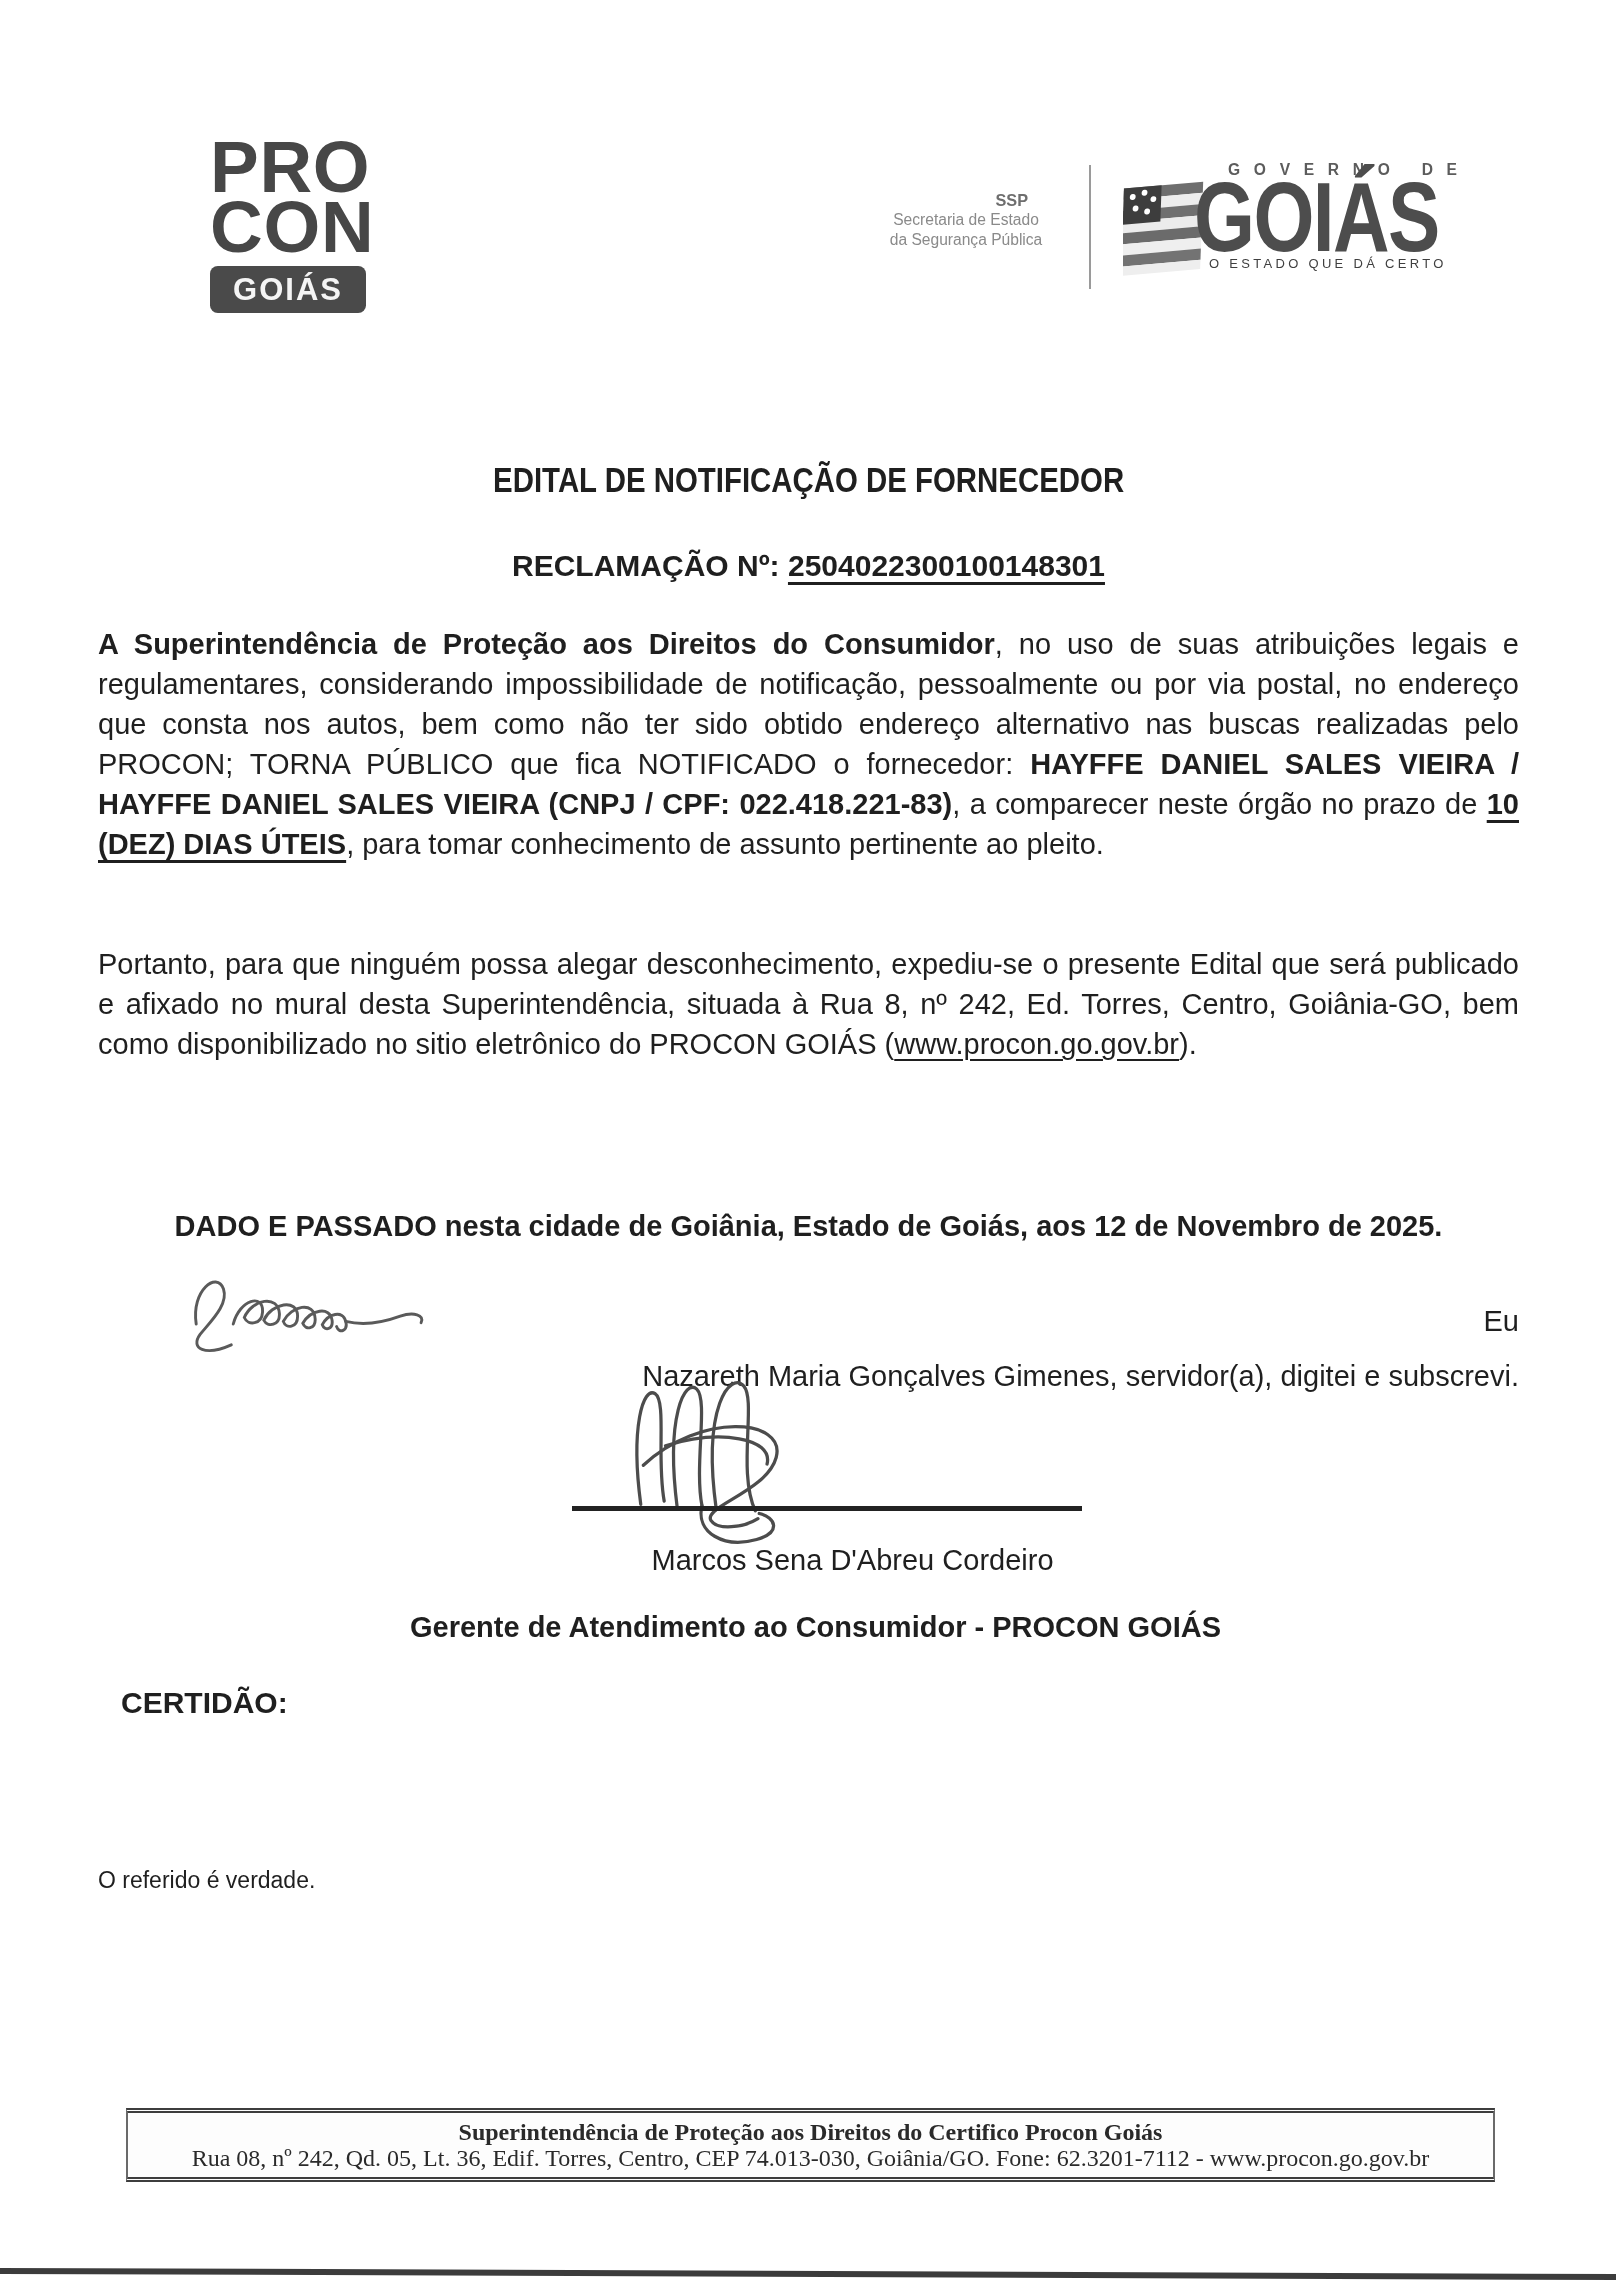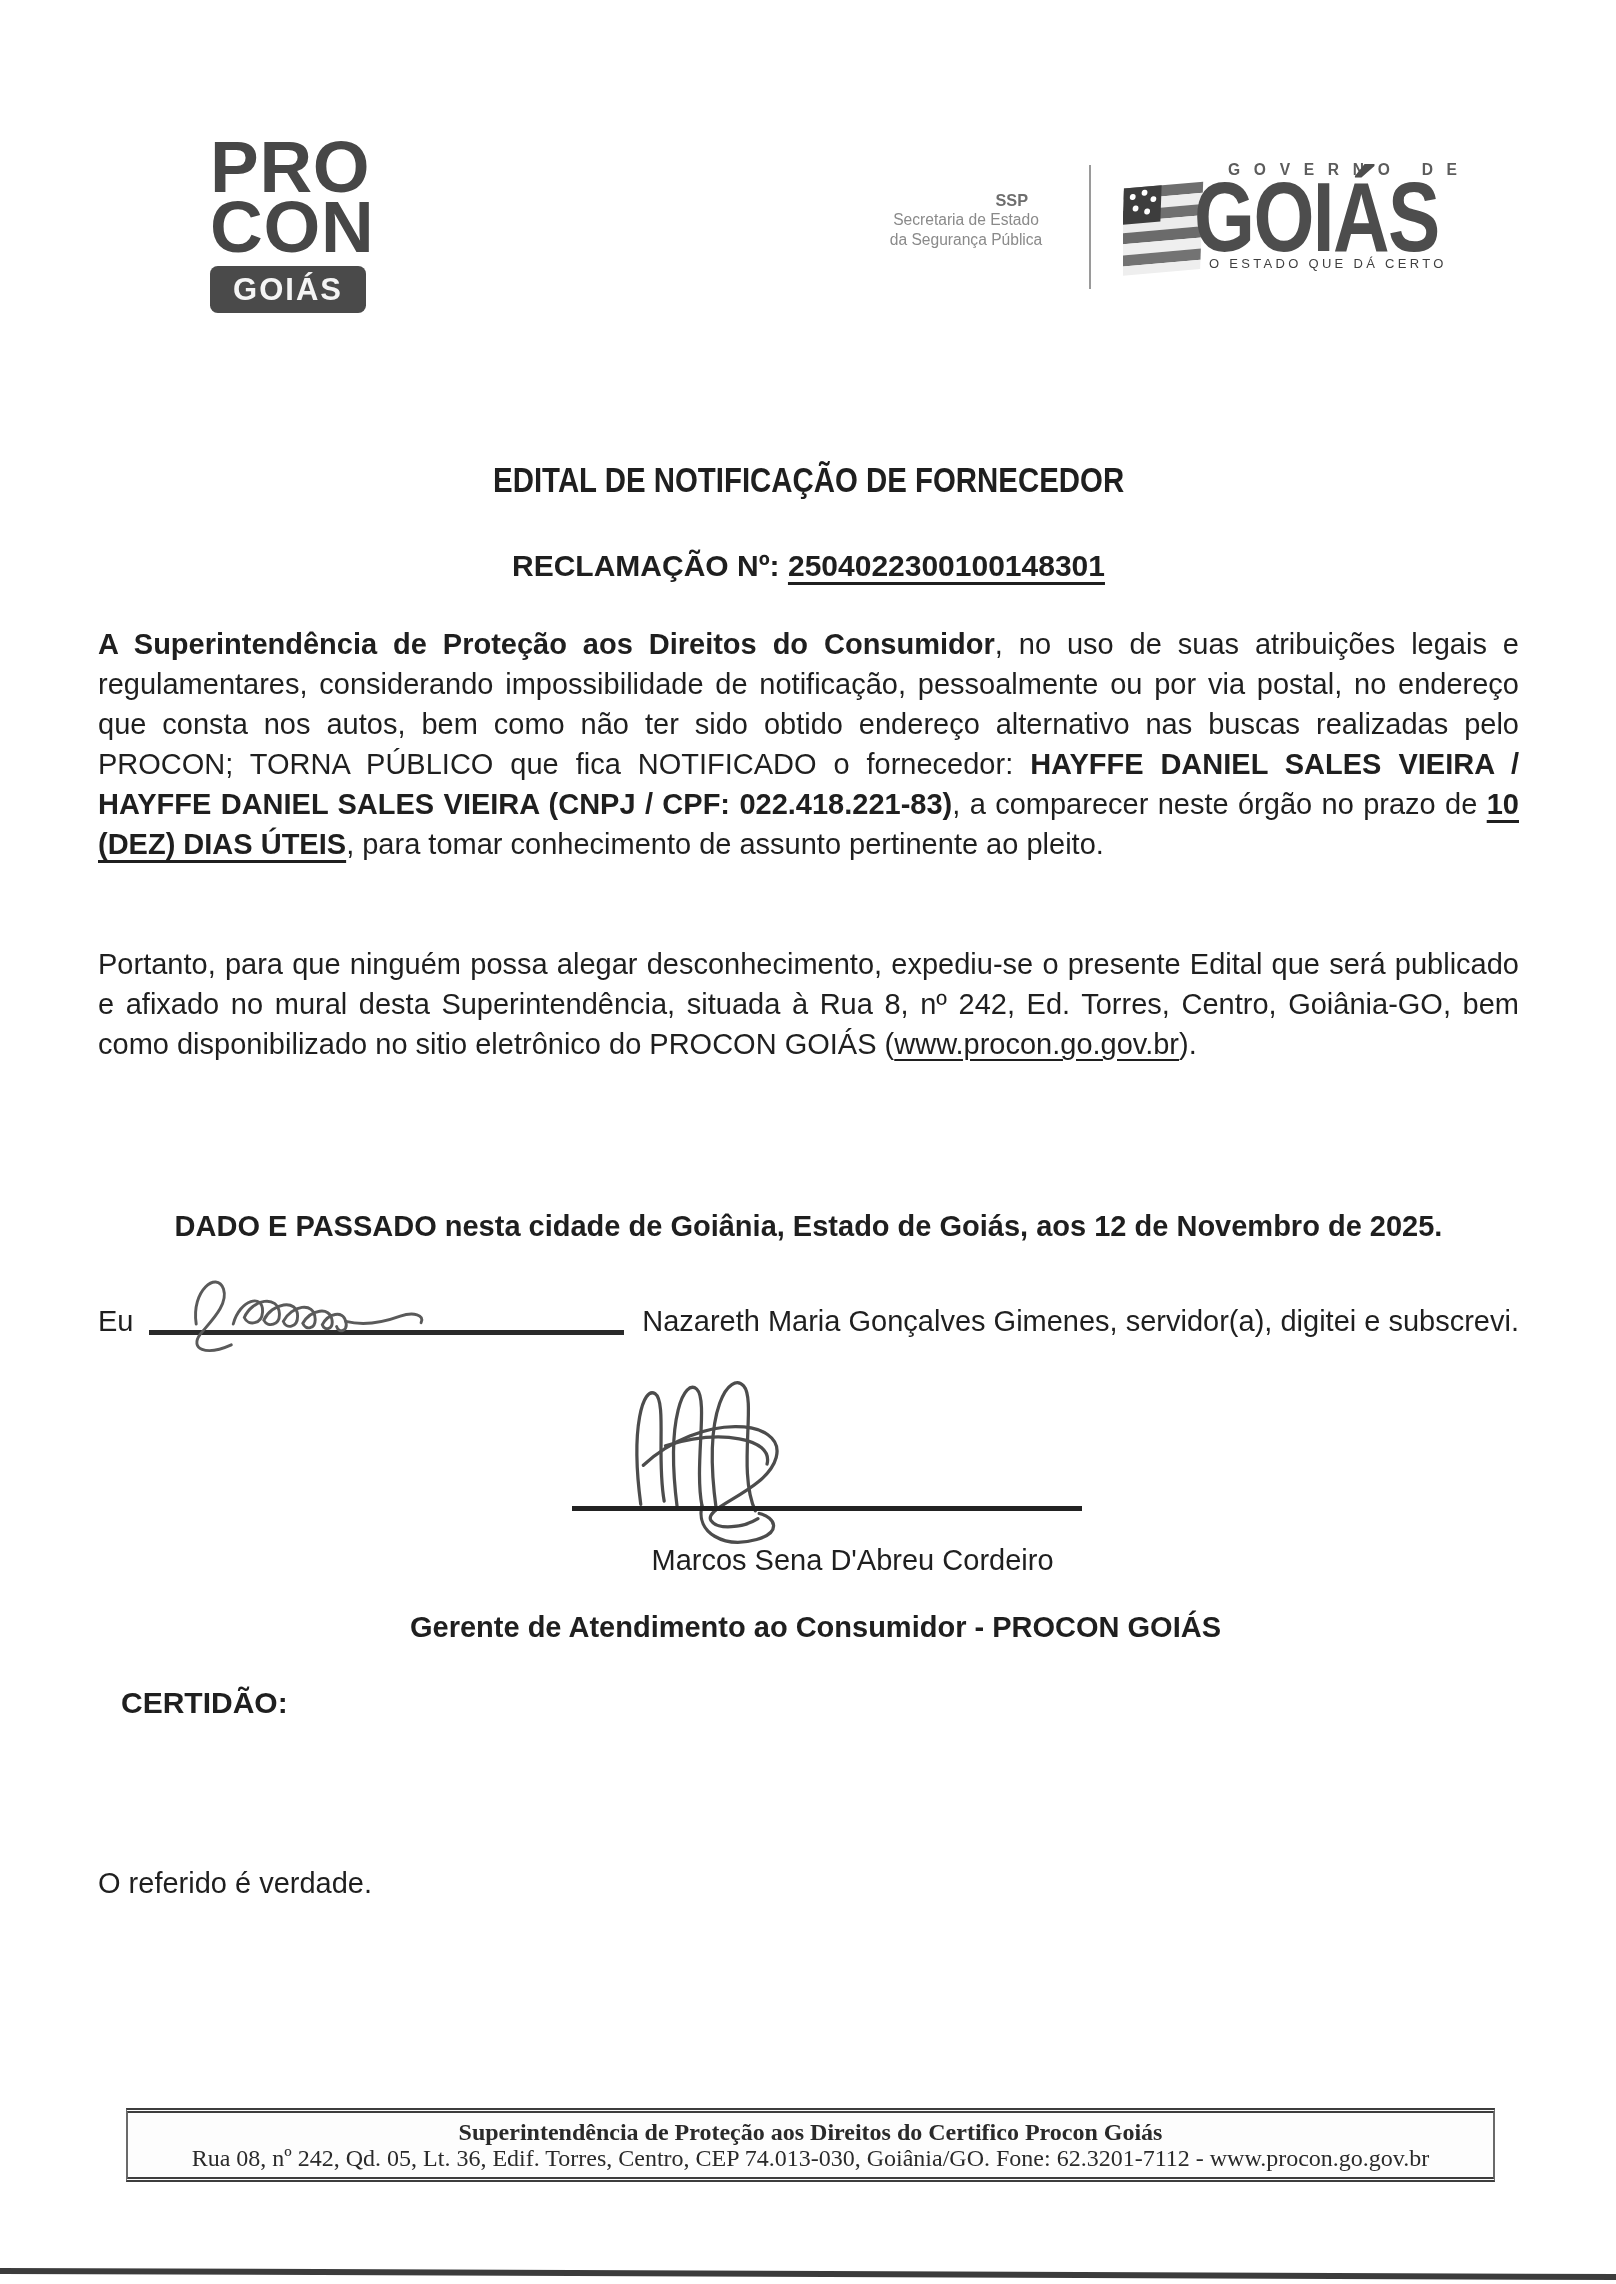--- a/index.html
+++ b/index.html
@@ -48,36 +48,36 @@
   
   .body-par{left:98px;width:1421px;font-size:29px;line-height:40px;text-align:justify;}
   .p1{top:624px;}
   .p2{top:944px;}
   .u-heavy{text-decoration:underline;text-decoration-thickness:3.3px;text-underline-offset:5.9px;}
   .u-link{text-decoration:underline;text-decoration-thickness:2px;text-underline-offset:4.6px;}
 
   .dado-line{top:1210px;font-size:29px;font-weight:bold;}
 
   
-  .eu-row{left:98px;top:1302px;width:1421px;display:flex;align-items:flex-end;font-size:29px;line-height:38px;}
+  .eu-row{left:98px;top:1302px;width:1421px;display:flex;align-items:flex-end;font-size:29px;line-height:38px;flex-direction:column;}
   .eu-prefix{white-space:nowrap;}
   .eu-blank{flex:1 1 auto;border-bottom:5.2px solid #2a2a2a;height:6.5px;margin:0 18px 5.2px 15.6px;}
   .eu-suffix{white-space:nowrap;}
   .clerk-sig{left:171px;top:1259px;}
 
   
   .mgr-sig{left:603px;top:1366px;}
   .mgr-line{left:572px;top:1506px;width:510px;height:4.6px;background:#222222;}
   .signer-name{top:1544px;font-size:29px;padding-left:44px;}
   .signer-role{top:1611px;font-size:29px;font-weight:bold;padding-left:7px;}
 
   
   .certidao-heading{left:115px;top:1686px;font-size:30px;font-weight:bold;margin-left:6px;}
   .certidao-body{top:1755px;}
-  .certidao-closing{left:98px;top:1867px;font-size:29px;}
+  .certidao-closing{left:98px;top:1867px;font-size:23px;}
 
   
   .footer-box{
     left:126px;top:2108px;width:1365px;
     border-top:5.9px double #3d3d3d;border-bottom:5.9px double #3d3d3d;
     border-left:2px solid #6a6a6a;border-right:2px solid #6a6a6a;
     background:#fdfdfd;
     font-family:"Liberation Serif", serif;color:#2a2a2a;
     text-align:center;padding:3.9px 0 6.5px 0;
   }

